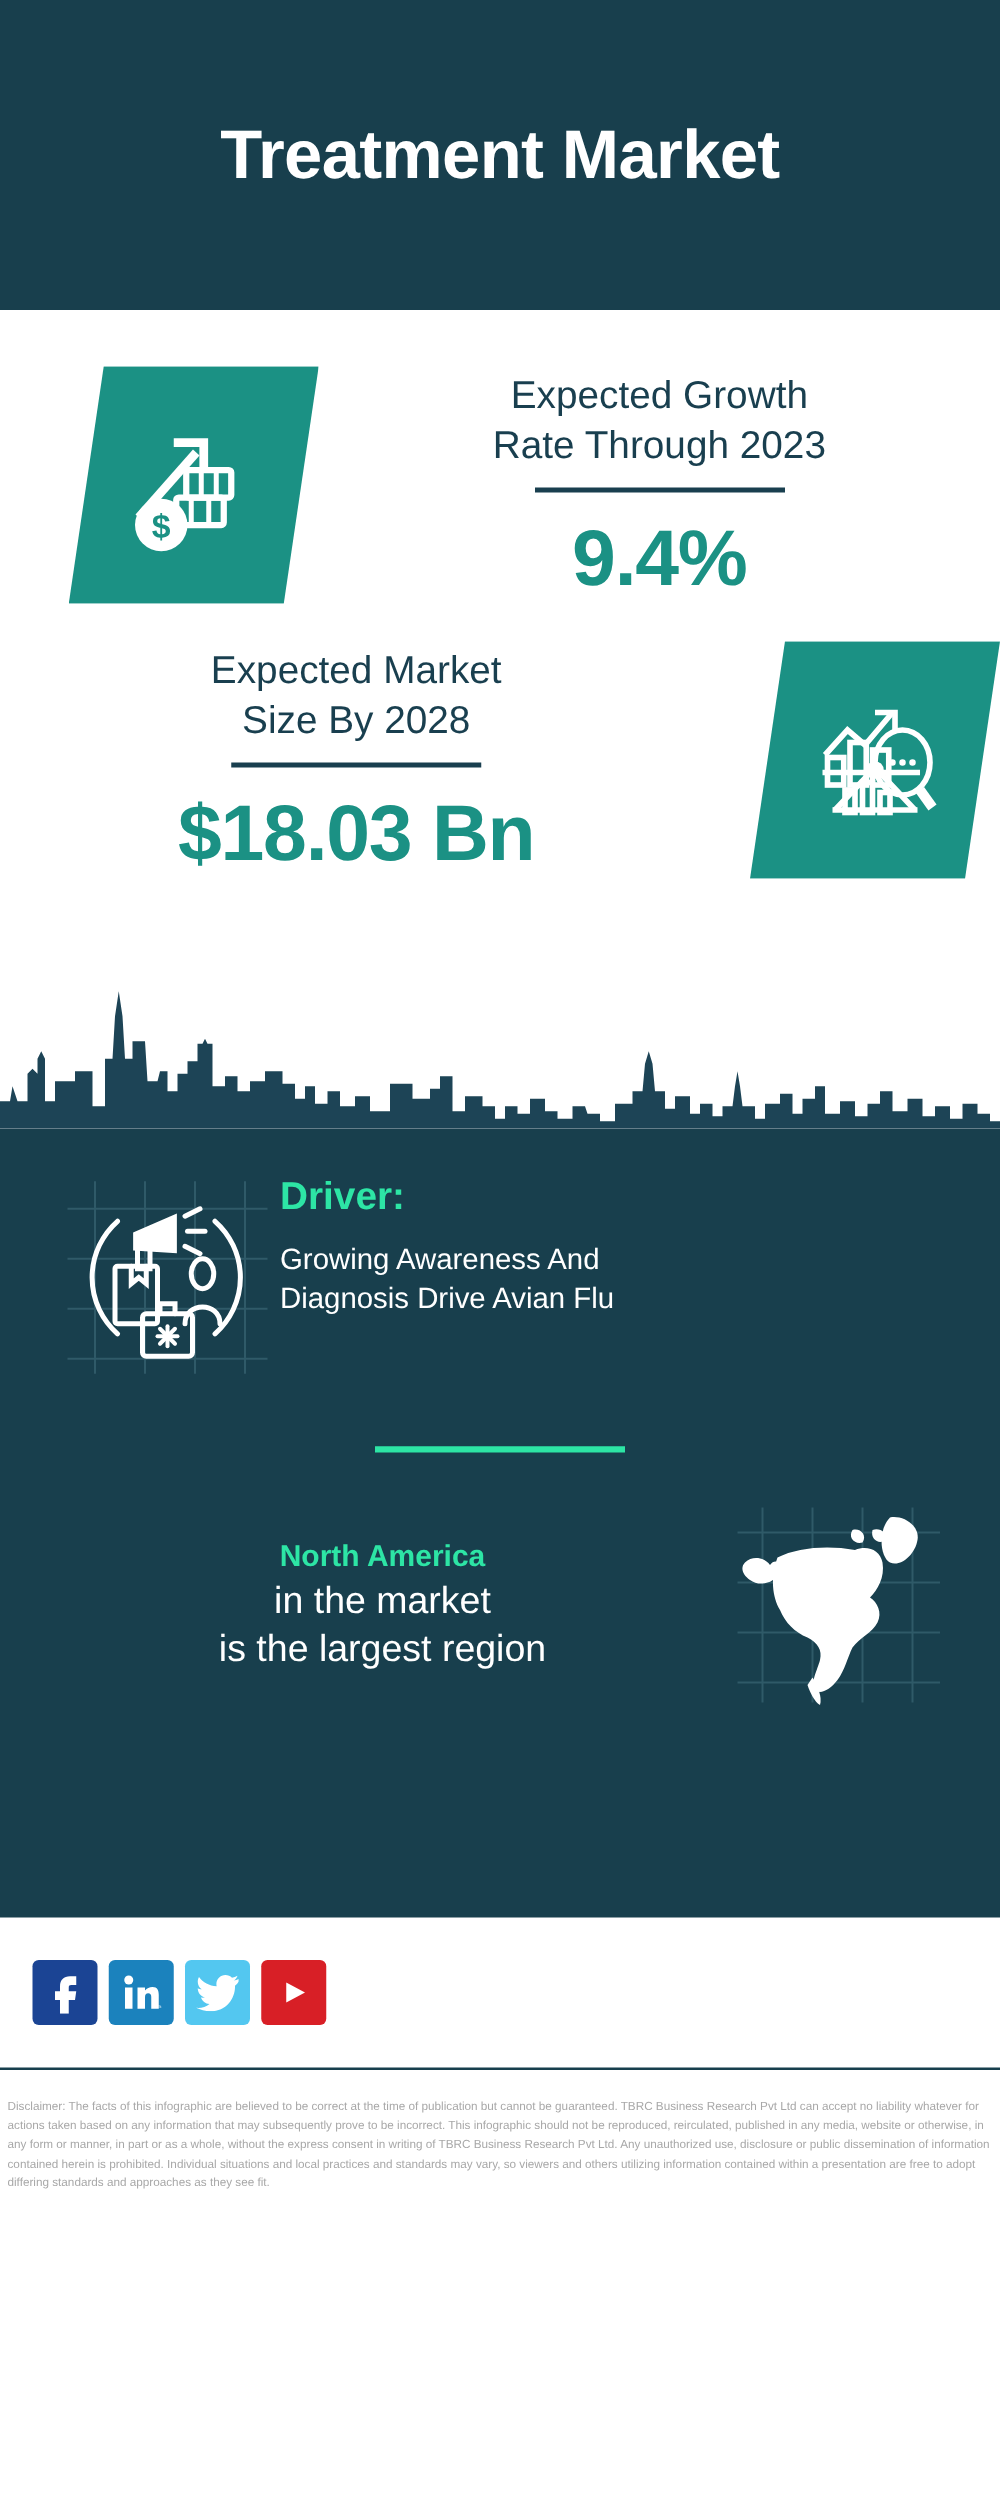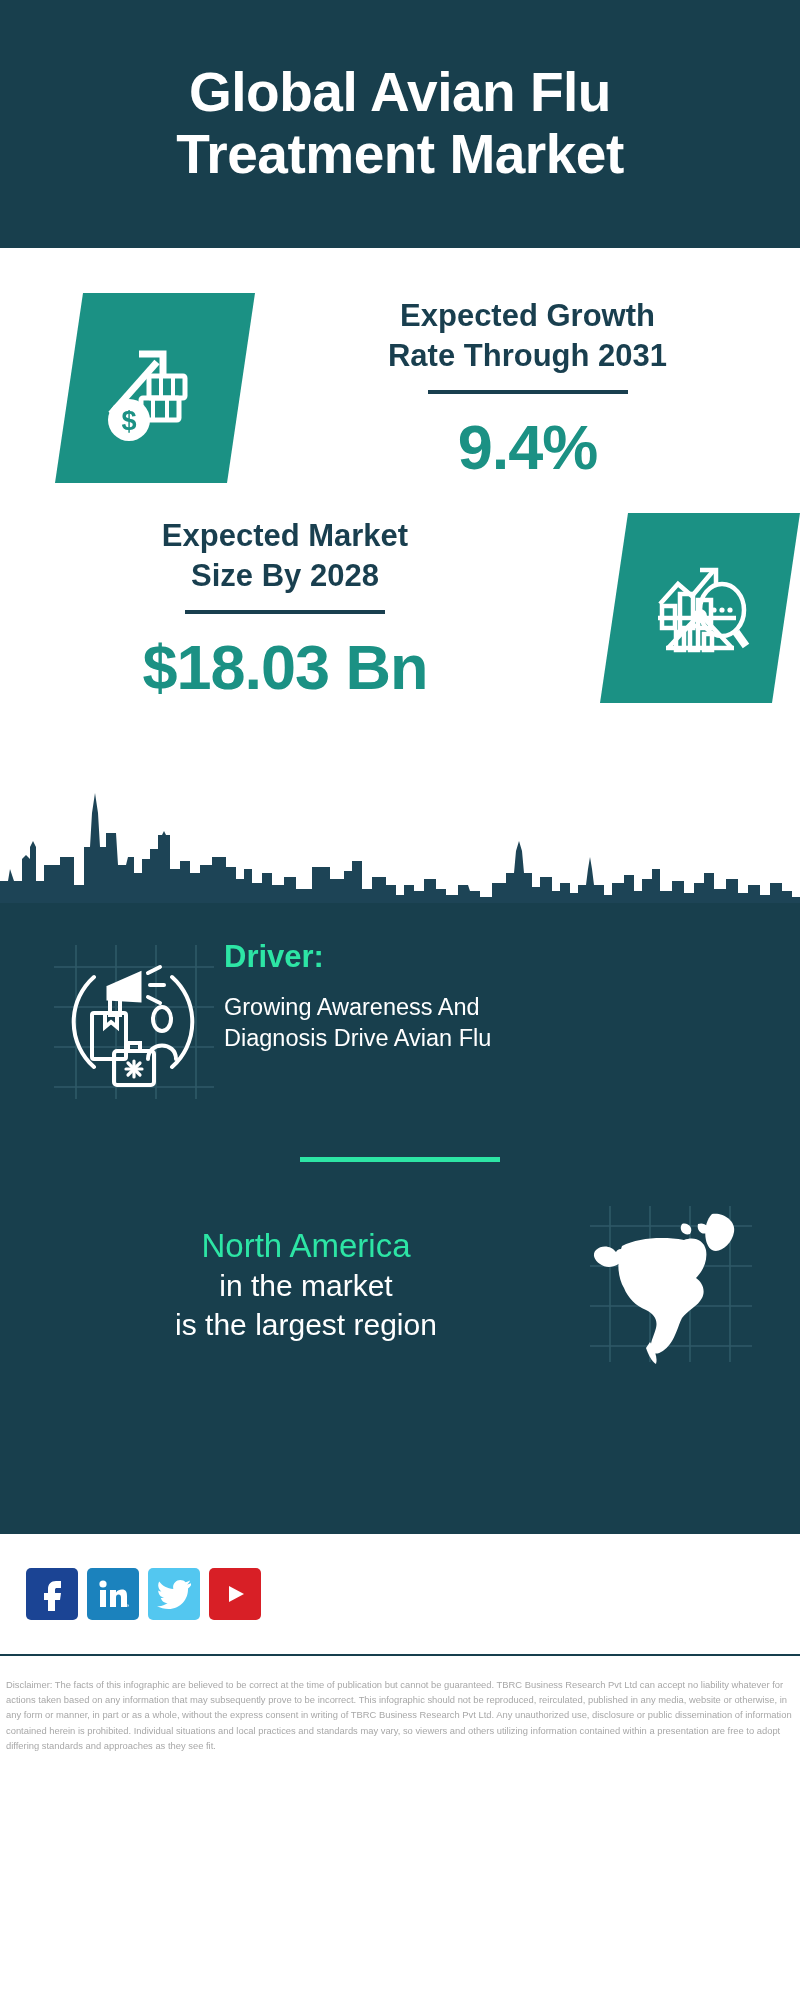--- a/index.html
+++ b/index.html
@@ -36,21 +36,21 @@
     background:#1b9184;
     display:flex; align-items:center; justify-content:center;
   }
   .para.left  { width:200px; height:190px; margin-left:55px;
                 clip-path:polygon(14% 0%, 100% 0%, 86% 100%, 0% 100%); }
   .para.right { width:200px; height:190px; margin-left:30px;
                 clip-path:polygon(14% 0%, 100% 0%, 86% 100%, 0% 100%); }
 
   .stat-text { flex:1; text-align:center; }
   .stat-label {
-    color:#193f4f; font-size:31px; font-weight:bold; line-height:1.3;
+    color:#193f4f; font-size:31px; font-weight:normal; line-height:1.3;
   }
   .stat-rule {
     width:200px; height:4px; background:#193f4f;
     margin:14px auto 10px auto;
   }
   .stat-value {
     color:#1b9184; font-size:63px; font-weight:bold; line-height:1.05;
     letter-spacing:-1px;
     margin-top:20px;
   }
@@ -77,21 +77,21 @@
   }
 
   .divider {
     width:200px; height:5px; background:#2de5a5;
     margin:53px auto 0 auto;
   }
 
   .region-row { display:flex; align-items:center; padding-top:40px; }
   .region-text { flex:1; text-align:center; padding-left:26px; }
   .region-name {
-    color:#2de5a5; font-size:33px; font-weight:normal; line-height:1.25;
+    color:#2de5a5; font-size:24px; font-weight:bold; line-height:1.25;
   }
   .region-sub {
     color:#ffffff; font-size:30px; line-height:1.3;
   }
   .region-map-wrap {
     width:170px; height:165px; margin-right:44px; position:relative; flex:none;
   }
 
   
   .footer {
@@ -120,21 +120,20 @@
     font-family:"Liberation Sans", sans-serif;
   }
 </style>
 </head>
 <body>
 
 <div id="infographic">
 
   <div class="header">
     <div class="header-title">
-      <div>Global Avian Flu</div>
       <div>Treatment Market</div>
     </div>
   </div>
 
   <div class="light-zone">
 
     <div class="stat-row one">
       <div class="para left">
         <svg width="120" height="120" viewBox="0 0 120 120" aria-hidden="true">
 
@@ -148,21 +147,21 @@
           <line x1="58" y1="70" x2="58" y2="92" stroke="#fff" stroke-width="4"></line>
           <line x1="72" y1="70" x2="72" y2="92" stroke="#fff" stroke-width="4"></line>
 
           <circle cx="34" cy="92" r="21" fill="#fff"></circle>
           <text x="34" y="102" font-size="27" font-weight="bold" text-anchor="middle" fill="#1b9184" font-family="Liberation Sans, sans-serif">$</text>
         </svg>
       </div>
       <div class="stat-text">
         <div class="stat-label">
           <div>Expected Growth</div>
-          <div>Rate Through 2031</div>
+          <div>Rate Through 2023</div>
         </div>
         <div class="stat-rule"></div>
         <div class="stat-value">9.4%</div>
       </div>
     </div>
 
     <div class="stat-row two">
       <div class="stat-text left-align">
         <div class="stat-label">
           <div>Expected Market</div>

